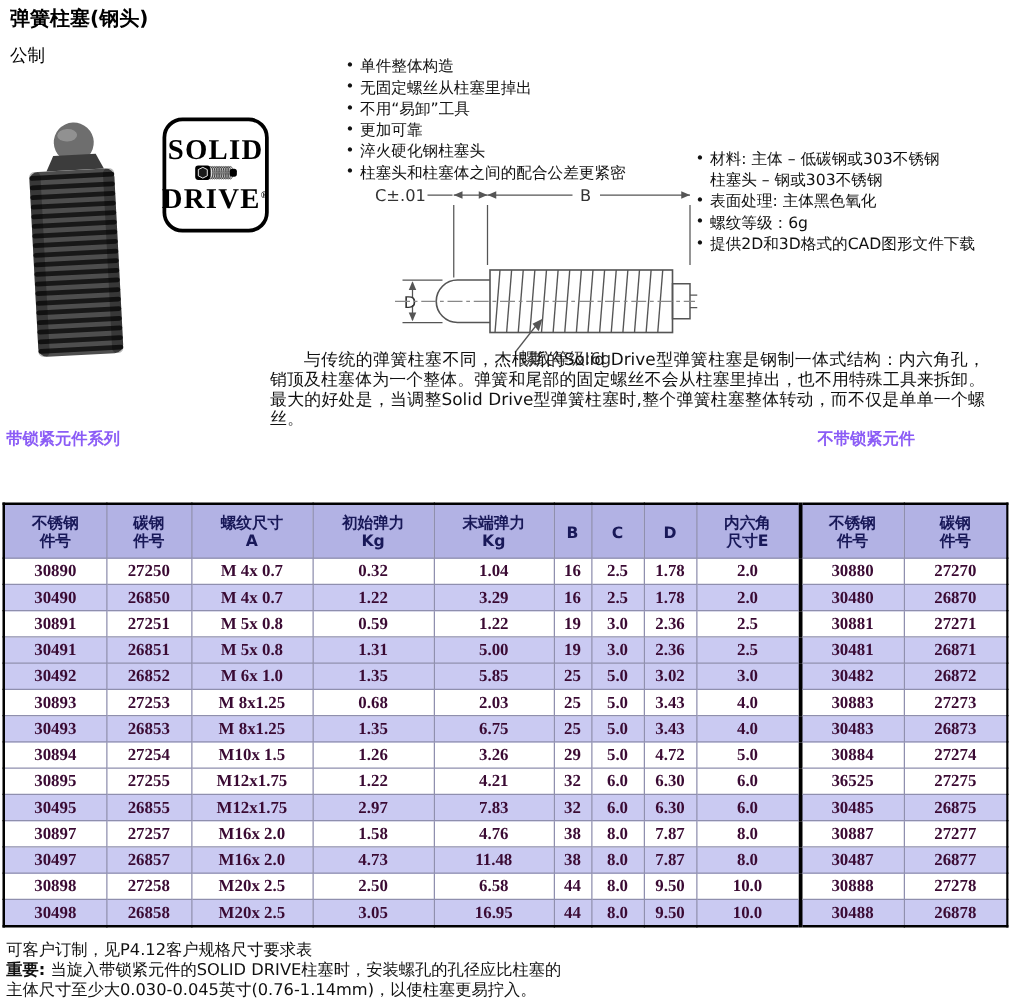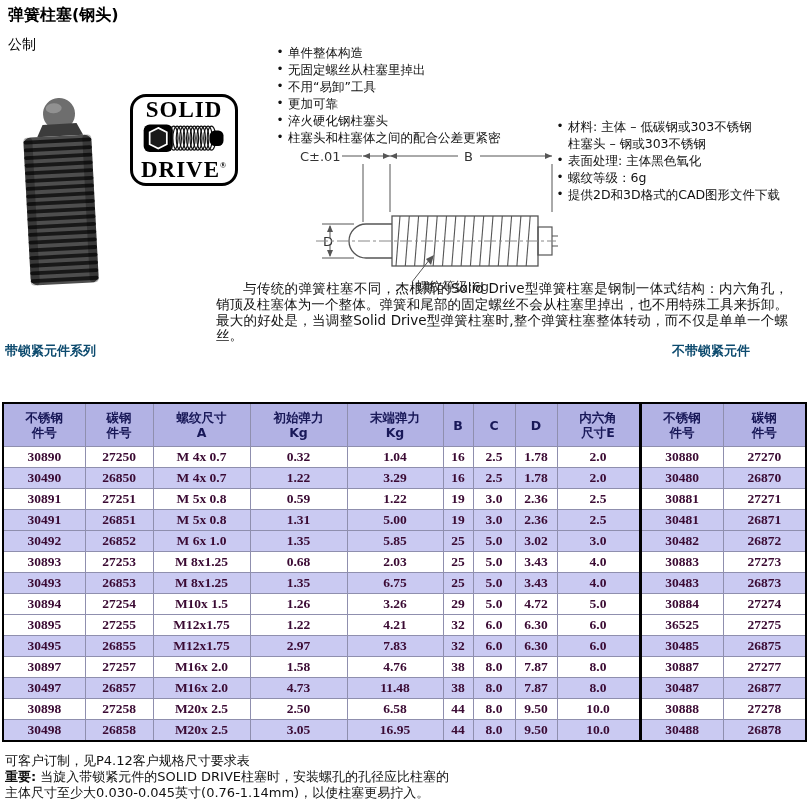--- a/index.html
+++ b/index.html
@@ -8,30 +8,30 @@
   .abs{position:absolute;}
   .title{font-size:16px;font-weight:bold;}
   .subtitle{font-size:14px;font-weight:normal;}
   
   .featlist{display:flex;flex-direction:column;}
   .feat{display:flex;font-size:12.5px;line-height:17px;color:#111;}
   .dot{width:16px;text-align:center;flex:0 0 16px;font-size:12px;}
   .ft{white-space:nowrap;text-align:center;}
   #features-right .feat{line-height:17px;}
   
-  .logo-box{width:108px;height:92px;border:3px solid #000;border-radius:16px;
+  .logo-box{width:85px;height:92px;border:3px solid #000;border-radius:16px;
             display:flex;flex-direction:column;align-items:center;justify-content:space-between;
-            padding:2px 4px;box-sizing:border-box;background:#fff;}
+            padding:12px 4px;box-sizing:border-box;background:#fff;}
   .logo-word{font-family:"Liberation Serif","DejaVu Serif",serif;font-weight:bold;
              font-size:23px;line-height:22px;letter-spacing:1px;color:#000;}
   .logo-reg{font-size:8px;vertical-align:super;}
   
   .para{font-size:13.5px;line-height:15.8px;color:#111;text-indent:2em;text-align:justify;}
   
-  .tbl-label{font-size:13px;font-weight:bold;color:#0c4a6e;}
+  .tbl-label{font-size:13px;font-weight:bold;color:#8b5cf6;}
   table{border-collapse:collapse;table-layout:fixed;width:803px;border:2px solid #000;}
   th{background:#b2b2e4;color:#181858;font-size:12.5px;font-weight:bold;line-height:15px;
      border:1px solid #8f8fae;padding:2px 0;height:38px;vertical-align:middle;}
   td{font-family:"Liberation Serif","DejaVu Serif",serif;font-weight:bold;font-size:13.5px;
      color:#3a0a33;text-align:center;border:1px solid #8f8fae;height:20px;padding:0;}
   tr.alt td{background:#cacaf2;}
   td:nth-child(10),th:nth-child(10){border-left:3px solid #000;}
   
   .foot{font-size:13px;line-height:16px;color:#111;}
   .foot b{font-weight:bold;}
@@ -208,21 +208,21 @@
 
       <polygon points="134,119 126,123 131,129" fill="#555"></polygon>
       <line x1="112" y1="146" x2="130" y2="123" stroke="#555" stroke-width="1"></line>
       <text x="116" y="155" font-size="13" fill="#333">螺纹等级:6g</text>
     </svg>
   </div>
 
   <div class="abs para" style="left:216px;top:281px;width:572px;">与传统的弹簧柱塞不同，杰根斯的Solid Drive型弹簧柱塞是钢制一体式结构：内六角孔，销顶及柱塞体为一个整体。弹簧和尾部的固定螺丝不会从柱塞里掉出，也不用特殊工具来拆卸。最大的好处是，当调整Solid Drive型弹簧柱塞时,整个弹簧柱塞整体转动，而不仅是单单一个螺丝。</div>
 
   <div class="abs tbl-label" style="left:5px;top:342px;">带锁紧元件系列</div>
-  <div class="abs tbl-label" style="left:672px;top:342px;">不带锁紧元件</div>
+  <div class="abs tbl-label" style="left:654px;top:342px;">不带锁紧元件</div>
 
   <div class="abs" style="left:2px;top:359px;margin-top:43px;">
     <table>
       <colgroup>
         <col style="width:82px">
           <col style="width:68px">
           <col style="width:97px">
           <col style="width:97px">
         <col style="width:96px">
           <col style="width:30px">

